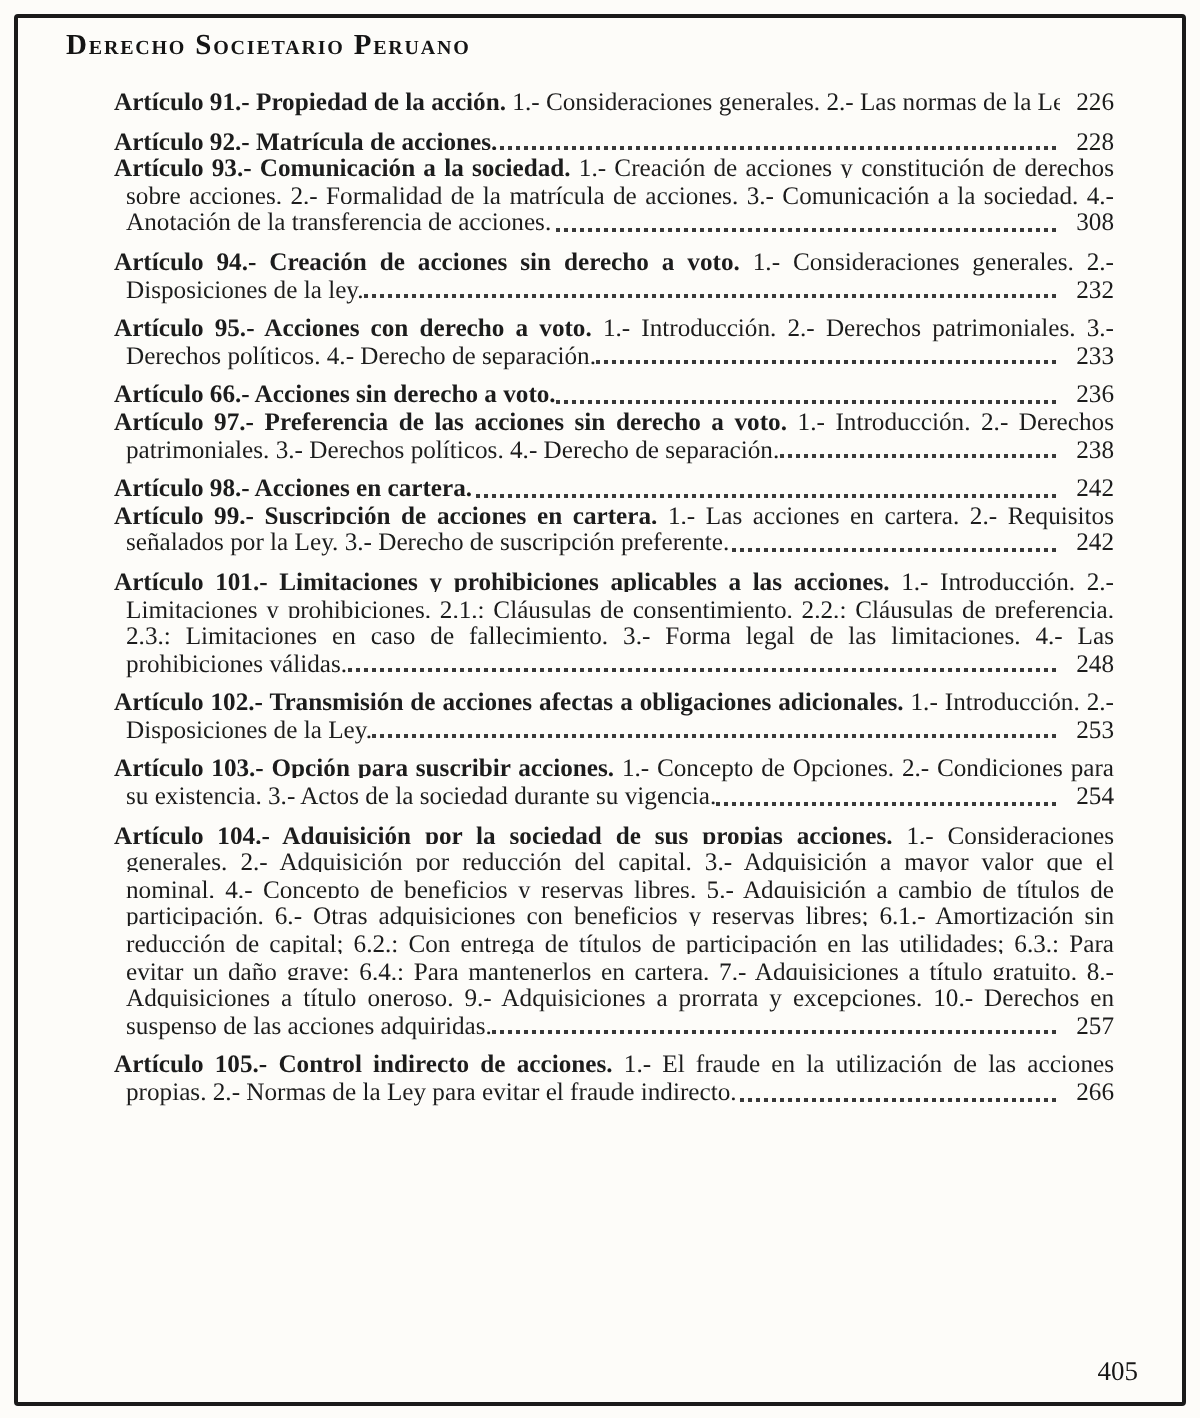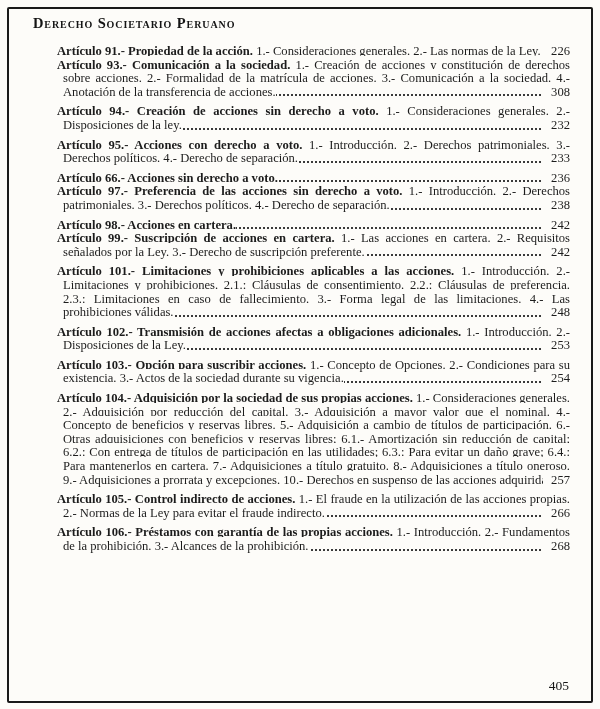--- a/index.html
+++ b/index.html
@@ -17,21 +17,21 @@
   }
   .page-border{
     position:absolute;
     top:7px;left:7px;right:7px;bottom:6px;
     border:2px solid #1a1a1a;
     border-radius:2px;
     pointer-events:none;
   }
   .content{
     position:absolute;
-    top:15px;left:33px;right:30px;
+    top:15px;left:33px;right:43px;
   }
   .book-title{
     font-variant:small-caps;
     font-size:14.5px;
     letter-spacing:0.9px;
     color:#141414;
     margin:0 0 13px 0;
     font-weight:600;
   }
   .toc{margin:0;padding:0;}
@@ -87,20 +87,25 @@
   <h1 class="book-title">Derecho Societario Peruano</h1>
 
   <div class="toc">
 
     <div class="entry">
       <span class="leader"></span>
       <p class="entry-text"><span class="entry-body"><span class="entry-title">Artículo 91.- Propiedad de la acción.</span> <span class="entry-desc">1.- Consideraciones generales. 2.- Las normas de la Ley.</span></span></p>
       <span class="pagenum">226</span>
     </div>
 
+    <div class="entry">
+      <span class="leader"></span>
+      <p class="entry-text"><span class="entry-body"><span class="entry-title">Artículo 92.- Matrícula de acciones.</span> <span class="entry-desc"></span></span></p>
+      <span class="pagenum">228</span>
+    </div>
 
     <div class="entry tight">
       <span class="leader"></span>
       <p class="entry-text"><span class="entry-body"><span class="entry-title">Artículo 93.- Comunicación a la sociedad.</span> <span class="entry-desc">1.- Creación de acciones y constitución de derechos sobre acciones. 2.- Formalidad de la matrícula de acciones. 3.- Comunicación a la sociedad. 4.- Anotación de la transferencia de acciones.</span></span></p>
       <span class="pagenum">308</span>
     </div>
 
     <div class="entry">
       <span class="leader"></span>
       <p class="entry-text"><span class="entry-body"><span class="entry-title">Artículo 94.- Creación de acciones sin derecho a voto.</span> <span class="entry-desc">1.- Consideraciones generales. 2.- Disposiciones de la ley.</span></span></p>
@@ -161,22 +166,17 @@
       <p class="entry-text"><span class="entry-body"><span class="entry-title">Artículo 104.- Adquisición por la sociedad de sus propias acciones.</span> <span class="entry-desc">1.- Consideraciones generales. 2.- Adquisición por reducción del capital. 3.- Adquisición a mayor valor que el nominal. 4.- Concepto de beneficios y reservas libres. 5.- Adquisición a cambio de títulos de participación. 6.- Otras adquisiciones con beneficios y reservas libres; 6.1.- Amortización sin reducción de capital; 6.2.: Con entrega de títulos de participación en las utilidades; 6.3.: Para evitar un daño grave; 6.4.: Para mantenerlos en cartera. 7.- Adquisiciones a título gratuito. 8.- Adquisiciones a título oneroso. 9.- Adquisiciones a prorrata y excepciones. 10.- Derechos en suspenso de las acciones adquiridas.</span></span></p>
       <span class="pagenum">257</span>
     </div>
 
     <div class="entry">
       <span class="leader"></span>
       <p class="entry-text"><span class="entry-body"><span class="entry-title">Artículo 105.- Control indirecto de acciones.</span> <span class="entry-desc">1.- El fraude en la utilización de las acciones propias. 2.- Normas de la Ley para evitar el fraude indirecto.</span></span></p>
       <span class="pagenum">266</span>
     </div>
 
-    <div class="entry">
-      <span class="leader"></span>
-      <p class="entry-text"><span class="entry-body"><span class="entry-title">Artículo 106.- Préstamos con garantía de las propias acciones.</span> <span class="entry-desc">1.- Introducción. 2.- Fundamentos de la prohibición. 3.- Alcances de la prohibición.</span></span></p>
-      <span class="pagenum">268</span>
-    </div>
 
   </div>
 </div>
 
 <div class="folio">405</div>
 
 </body></html>

